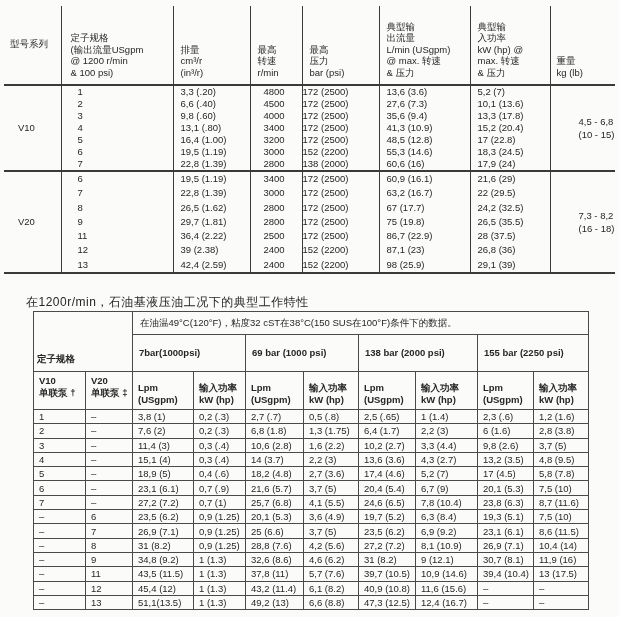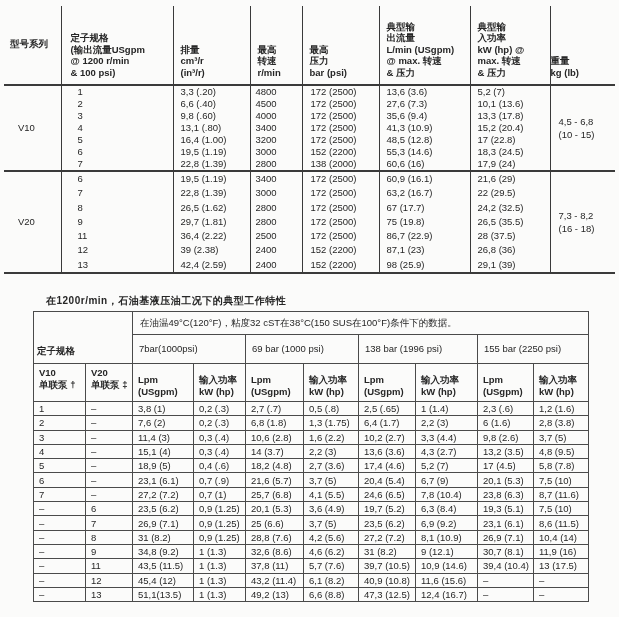--- a/index.html
+++ b/index.html
@@ -4,43 +4,43 @@
 <style>
 *{margin:0;padding:0;box-sizing:border-box}
 html,body{width:619px;height:617px}
 body{background:#fbfbfa;font-family:"Liberation Sans","DejaVu Sans",sans-serif;color:#262626;position:relative;overflow:hidden}
 table{border-collapse:collapse;table-layout:fixed}
 td{white-space:pre-line;font-size:9.5px;line-height:11.5px;overflow:hidden}
 
 
 .t1{position:absolute;left:4px;top:6px;width:611px;border-bottom:2px solid #3a3a3a}
 .t1 td{border-right:1px solid #3a3a3a;vertical-align:top;padding-left:7px}
-.t1 thead td{vertical-align:bottom;font-weight:bold;height:79px;padding-bottom:6px;border-bottom:2px solid #3a3a3a}
+.t1 thead td{vertical-align:bottom;font-weight:normal;height:79px;padding-bottom:6px;border-bottom:2px solid #3a3a3a}
 .t1 thead td.h-model{padding-bottom:35px;padding-left:6px}
 .t1 thead td.h-stator{padding-left:9px}
-.t1 thead td.h-weight{border-right:none;padding-left:0}
+.t1 thead td.h-weight{border-right:none;padding-left:6px}
 .t1 tbody tr.g0 td{height:12px;line-height:12px}
 .t1 tbody tr.g1 td{height:14px;line-height:14.3px}
 .t1 tr.gs td{border-top:2px solid #3a3a3a}
 .t1 .c-model{vertical-align:middle;padding-left:14px}
-.t1 .c-weight{vertical-align:middle;border-right:none;padding-left:8px;line-height:13px!important}
+.t1 .c-weight{vertical-align:middle;border-right:none;padding-left:28px;line-height:13px!important}
 .t1 .c1{padding-left:16px}
 .t1 .c2{}
-.t1 .c3{padding-left:5px}
-.t1 .c4{padding-left:8px}
+.t1 .c3{padding-left:13px}
+.t1 .c4{padding-left:0}
 .t1 .c5{padding-left:7px}
 .t1 .c6{padding-left:7px}
 
 
-.t2title{position:absolute;left:46px;top:294px;font-size:10px;font-weight:bold;letter-spacing:.5px}
+.t2title{position:absolute;left:26px;top:294px;font-size:12px;font-weight:normal;letter-spacing:.5px}
 .t2{position:absolute;left:33px;top:311px;width:555px}
 .t2 td{border:1px solid #4a4a4a;padding:1px 2px 1px 5px;vertical-align:middle}
 .t2 .stator{vertical-align:bottom;padding-bottom:7px;padding-left:3px;font-weight:bold}
 .t2 .note{height:23px;padding-left:7px}
-.t2 .ph{height:29px;font-weight:normal;padding-left:6px}
+.t2 .ph{height:37px;font-weight:bold;padding-left:6px}
 .t2 .ch{height:38px;font-weight:bold;vertical-align:bottom;padding-bottom:4px}
 .t2 .ch.top{vertical-align:top;padding-top:3px}
 .t2 tbody td{height:14.3px;line-height:11px}
 </style>
 </head>
 <body>
 
 <div>
 
   <table class="t1">
@@ -222,21 +222,21 @@
         <col style="width:55px">
     </colgroup>
     <thead>
       <tr>
         <td class="stator" colspan="2" rowspan="2">定子规格</td>
         <td class="note" colspan="8">在油温49°C(120°F)，粘度32 cST在38°C(150 SUS在100°F)条件下的数据。</td>
       </tr>
       <tr id="rowB">
           <td colspan="2" class="ph">7bar(1000psi)</td>
           <td colspan="2" class="ph">69 bar (1000 psi)</td>
-          <td colspan="2" class="ph">138 bar (1996 psi)</td>
+          <td colspan="2" class="ph">138 bar (2000 psi)</td>
           <td colspan="2" class="ph">155 bar (2250 psi)</td>
         </tr>
       <tr id="rowC">
           <td class="ch top">V10
 单联泵 †</td>
           <td class="ch top">V20
 单联泵 ‡</td>
           <td class="ch">Lpm
 (USgpm)</td>
           <td class="ch">输入功率

